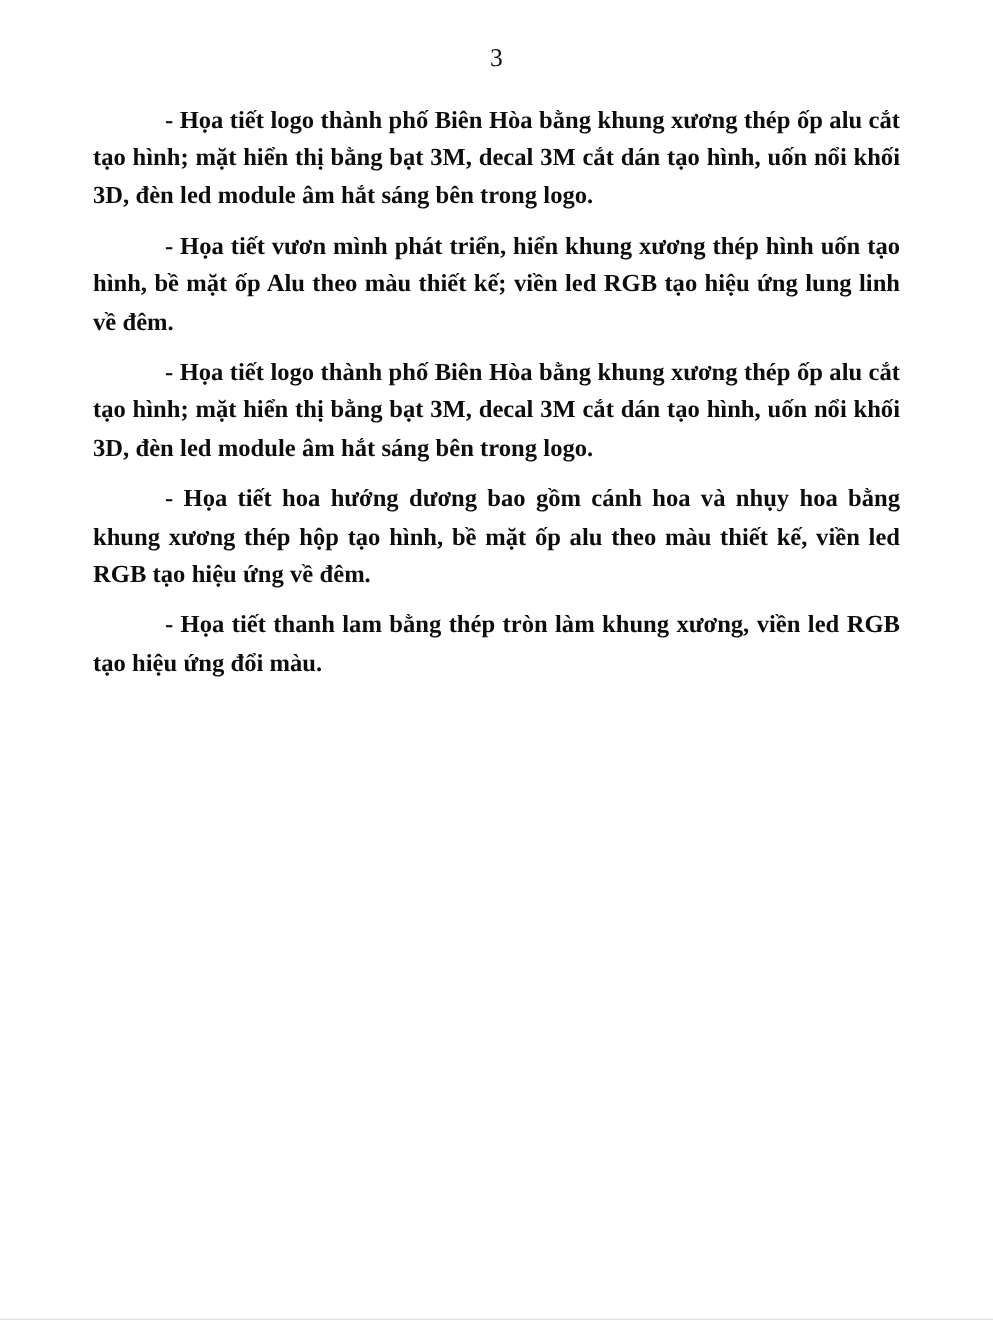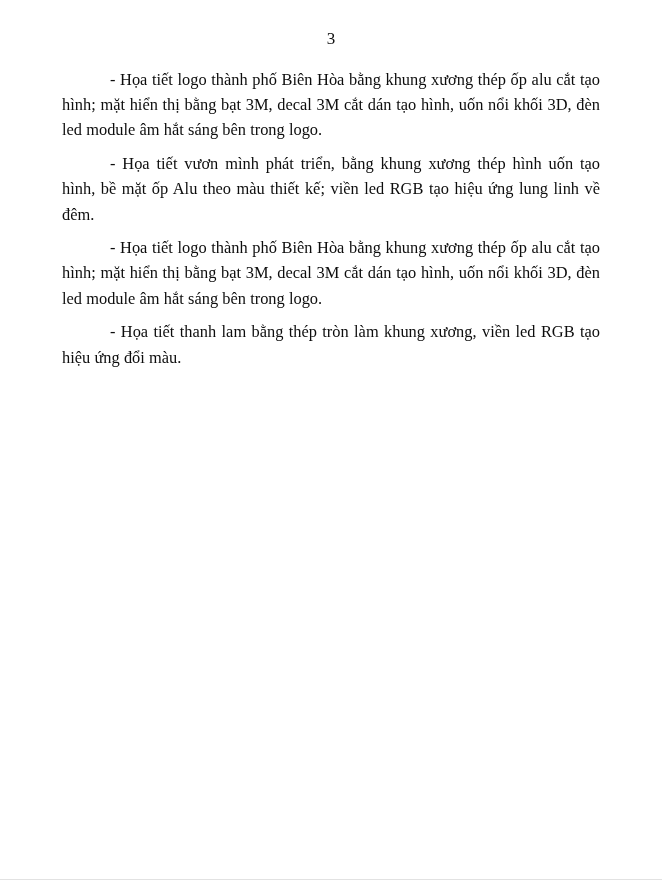--- a/index.html
+++ b/index.html
@@ -43,20 +43,21 @@
   }
 
   p.para {
     margin: 0 0 8.5px 0;
     font-size: 16.4px;
     line-height: 25.2px;
     text-align: justify;
     text-indent: 48px;
     color: #0d0d0d;
     word-spacing: 0.1px;
+    font-weight: bold;
     -webkit-font-smoothing: antialiased;
   }
 
   
   p.para.bullet {
     text-indent: 44px;
   }
 
   .bullet-glyph {
     font-size: 13px;
@@ -68,19 +69,20 @@
 <body>
 
 <div class="page">
 
   <div class="page-number">3</div>
 
   <div class="body-copy">
     <p class="para">- Họa tiết logo thành phố Biên Hòa bằng khung xương thép ốp alu cắt tạo hình; mặt hiển thị bằng bạt 3M, decal 3M cắt dán tạo hình, uốn nổi khối 3D, đèn led module âm hắt sáng bên trong logo.</p>
 
 
-    <p class="para">- Họa tiết vươn mình phát triển, bằng khung xương thép hình uốn tạo hình, bề mặt ốp Alu theo màu thiết kế; viền led RGB tạo hiệu ứng lung linh về đêm.</p>
+    <p class="para">- Họa tiết vươn mình phát triển, hiển khung xương thép hình uốn tạo hình, bề mặt ốp Alu theo màu thiết kế; viền led RGB tạo hiệu ứng lung linh về đêm.</p>
     <p class="para">- Họa tiết logo thành phố Biên Hòa bằng khung xương thép ốp alu cắt tạo hình; mặt hiển thị bằng bạt 3M, decal 3M cắt dán tạo hình, uốn nổi khối 3D, đèn led module âm hắt sáng bên trong logo.</p>
+    <p class="para">- Họa tiết hoa hướng dương bao gồm cánh hoa và nhụy hoa bằng khung xương thép hộp tạo hình, bề mặt ốp alu theo màu thiết kế, viền led RGB tạo hiệu ứng về đêm.</p>
     <p class="para">- Họa tiết thanh lam bằng thép tròn làm khung xương, viền led RGB tạo hiệu ứng đổi màu.</p>
 
   </div>
 
 </div>
 
 </body></html>

